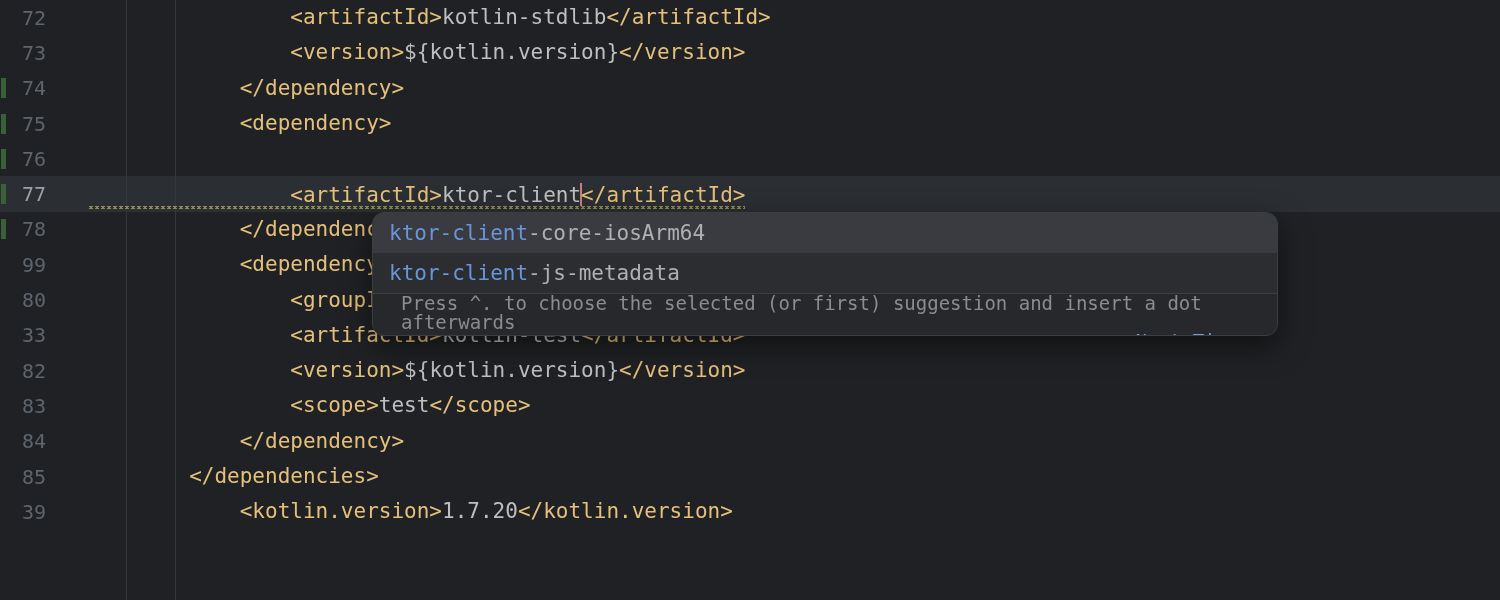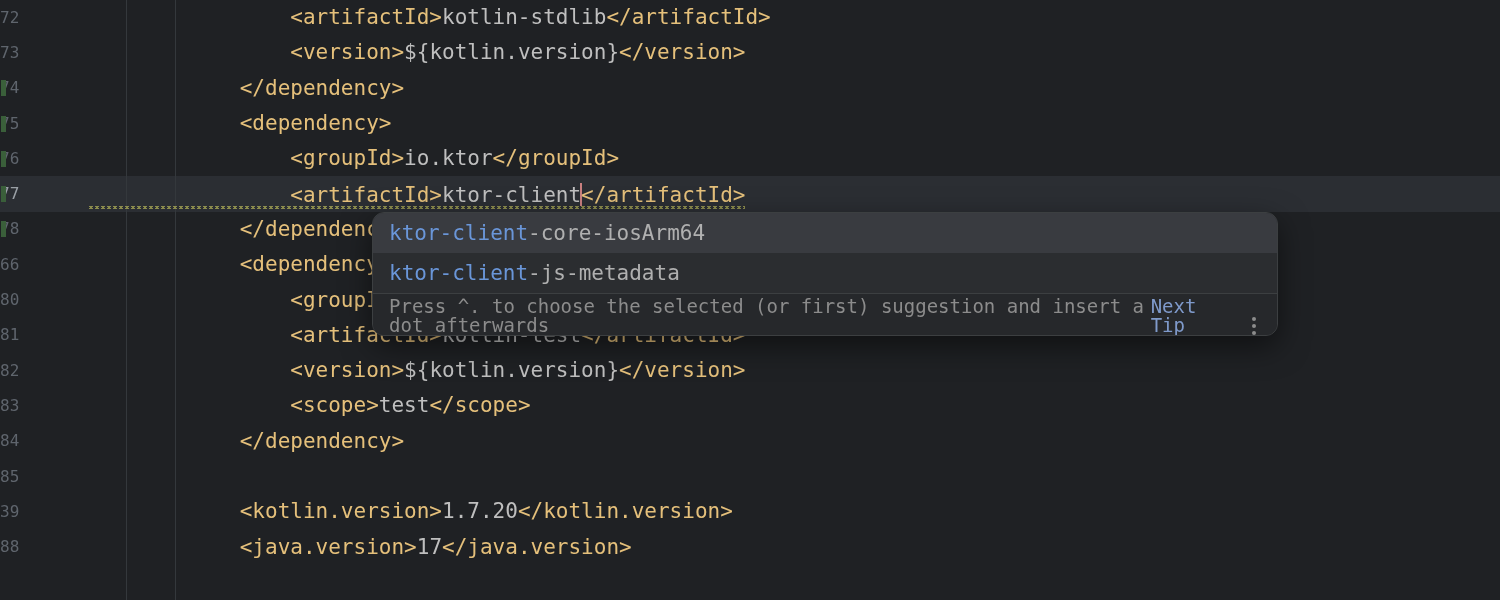--- a/index.html
+++ b/index.html
@@ -18,66 +18,65 @@
     --link:#7f9acb;
     --green-change:#3a5f3a;
     --squiggle:#8c8c4d;
     --caret:#c97f7f;
   }
   *{box-sizing:border-box;}
   html,body{margin:0;padding:0;background:var(--bg);font-family:ui-monospace,Menlo,Consolas,monospace;font-size:21px;line-height:1;overflow:hidden;width:1500px;height:600px;}
   .editor{position:relative;width:1500px;height:600px;}
   .line{display:flex;align-items:center;height:35.3px;white-space:pre;}
   .line.current{background:var(--line-highlight);}
-  .gutter{width:88px;flex:0 0 88px;text-align:left;padding-right:20px;color:var(--gutter-fg);font-size:16px;position:relative;}
+  .gutter{width:88px;flex:0 0 88px;text-align:center;padding-right:20px;color:var(--gutter-fg);font-size:20px;position:relative;}
   .line.current .gutter{color:#9aa0a6;}
   .change-marker{position:absolute;left:1px;top:0;bottom:0;width:5px;background:var(--green-change);}
   .indent-guide{position:absolute;top:0;bottom:0;width:1px;background:#34383c;}
   .code{position:relative;flex:1;color:var(--text);}
   .tag{color:var(--tag);}
   .txt{color:var(--text);}
   .squiggle{background-image:linear-gradient(45deg,transparent 40%,var(--squiggle) 40%,var(--squiggle) 60%,transparent 60%),linear-gradient(-45deg,transparent 40%,var(--squiggle) 40%,var(--squiggle) 60%,transparent 60%);background-size:6px 3px;background-repeat:repeat-x;background-position:0 100%;padding-bottom:2px;}
   .caret{display:inline-block;width:2px;height:23px;background:var(--caret);vertical-align:-4px;margin-left:-1px;margin-right:-1px;}
   
   .popup{position:absolute;left:372px;top:212px;width:906px;background:var(--popup-bg);border:1px solid var(--popup-border);border-radius:12px;box-shadow:0 10px 30px rgba(0,0,0,.5);overflow:hidden;z-index:10;}
   .popup-item{height:40px;display:flex;align-items:center;padding:0 16px;color:var(--popup-text);font-size:21px;cursor:default;}
   .popup-item.selected{background:var(--popup-sel);}
   .popup-item .match{color:var(--popup-match);}
-  .popup-footer{height:42px;display:flex;align-items:flex-end;padding:0 16px;color:var(--popup-footer-text);font-size:19px;background:#26282b;border-top:1px solid var(--popup-border);}
+  .popup-footer{height:42px;display:flex;align-items:flex-end;padding:0 28px;color:var(--popup-footer-text);font-size:19px;background:#26282b;border-top:1px solid var(--popup-border);flex-direction:column;}
   .popup-footer .spacer{flex:1;}
   .popup-footer .link{color:var(--link);margin-right:22px;cursor:pointer;}
   .popup-footer .more{letter-spacing:2px;cursor:pointer;color:var(--popup-footer-text);font-size:22px;line-height:1;display:flex;flex-direction:column;gap:3px;align-items:center;justify-content:center;width:16px;}
   .popup-footer .more span{width:4px;height:4px;border-radius:50%;background:var(--popup-footer-text);display:block;}
   .guides-wrap{position:absolute;left:88px;top:0;bottom:0;width:0;}
 </style>
 </head>
 <body>
 
 <div class="editor">
   <div class="guides-wrap">
     <div class="indent-guide" style="left:38px"></div>
     <div class="indent-guide" style="left:87px"></div>
   </div>
   <div id="lines">
       <div class="line"><div class="gutter">72</div><div class="code"><span>                <span class="tag">&lt;artifactId&gt;</span><span class="txt">kotlin-stdlib</span><span class="tag">&lt;/artifactId&gt;</span></span></div></div>
       <div class="line"><div class="gutter">73</div><div class="code"><span>                <span class="tag">&lt;version&gt;</span><span class="txt">${kotlin.version}</span><span class="tag">&lt;/version&gt;</span></span></div></div>
       <div class="line"><div class="gutter">74<div class="change-marker"></div></div><div class="code"><span>            <span class="tag">&lt;/dependency&gt;</span></span></div></div>
       <div class="line"><div class="gutter">75<div class="change-marker"></div></div><div class="code"><span>            <span class="tag">&lt;dependency&gt;</span></span></div></div>
-      <div class="line"><div class="gutter">76<div class="change-marker"></div></div><div class="code"><span>                <span class="tag">&lt;groupId&gt;</span><span class="txt">io.ktor</span><span class="tag">&lt;/groupId&gt;</span></span></div></div>
+      <div class="line"><div class="gutter">76<div class="change-marker"></div></div></div>
       <div class="line current"><div class="gutter">77<div class="change-marker"></div></div><div class="code"><span class="squiggle">                <span class="tag">&lt;artifactId&gt;</span><span class="txt">ktor-client</span><span class="caret"></span><span class="tag">&lt;/artifactId&gt;</span></span></div></div>
       <div class="line"><div class="gutter">78<div class="change-marker"></div></div><div class="code"><span>            <span class="tag">&lt;/dependency&gt;</span></span></div></div>
-      <div class="line"><div class="gutter">66</div><div class="code"><span>            <span class="tag">&lt;dependency&gt;</span></span></div></div>
+      <div class="line"><div class="gutter">99</div><div class="code"><span>            <span class="tag">&lt;dependency&gt;</span></span></div></div>
       <div class="line"><div class="gutter">80</div><div class="code"><span>                <span class="tag">&lt;groupId&gt;</span><span class="txt">org.jetbrains.kotlin</span><span class="tag">&lt;/groupId&gt;</span></span></div></div>
-      <div class="line"><div class="gutter">81</div><div class="code"><span>                <span class="tag">&lt;artifactId&gt;</span><span class="txt">kotlin-test</span><span class="tag">&lt;/artifactId&gt;</span></span></div></div>
+      <div class="line"><div class="gutter">33</div><div class="code"><span>                <span class="tag">&lt;artifactId&gt;</span><span class="txt">kotlin-test</span><span class="tag">&lt;/artifactId&gt;</span></span></div></div>
       <div class="line"><div class="gutter">82</div><div class="code"><span>                <span class="tag">&lt;version&gt;</span><span class="txt">${kotlin.version}</span><span class="tag">&lt;/version&gt;</span></span></div></div>
       <div class="line"><div class="gutter">83</div><div class="code"><span>                <span class="tag">&lt;scope&gt;</span><span class="txt">test</span><span class="tag">&lt;/scope&gt;</span></span></div></div>
       <div class="line"><div class="gutter">84</div><div class="code"><span>            <span class="tag">&lt;/dependency&gt;</span></span></div></div>
-      <div class="line"><div class="gutter">85</div></div>
+      <div class="line"><div class="gutter">85</div><div class="code"><span>        <span class="tag">&lt;/dependencies&gt;</span></span></div></div>
       <div class="line"><div class="gutter">39</div><div class="code"><span>            <span class="tag">&lt;kotlin.version&gt;</span><span class="txt">1.7.20</span><span class="tag">&lt;/kotlin.version&gt;</span></span></div></div>
-      <div class="line"><div class="gutter">88</div><div class="code"><span>            <span class="tag">&lt;java.version&gt;</span><span class="txt">17</span><span class="tag">&lt;/java.version&gt;</span></span></div></div>
     </div>
 
   <div class="popup">
     <div id="popup-items">
         <div class="popup-item selected">
           <span class="match">ktor-client</span>
           <span>-core-iosArm64</span>
         </div>
         <div class="popup-item">
           <span class="match">ktor-client</span>

